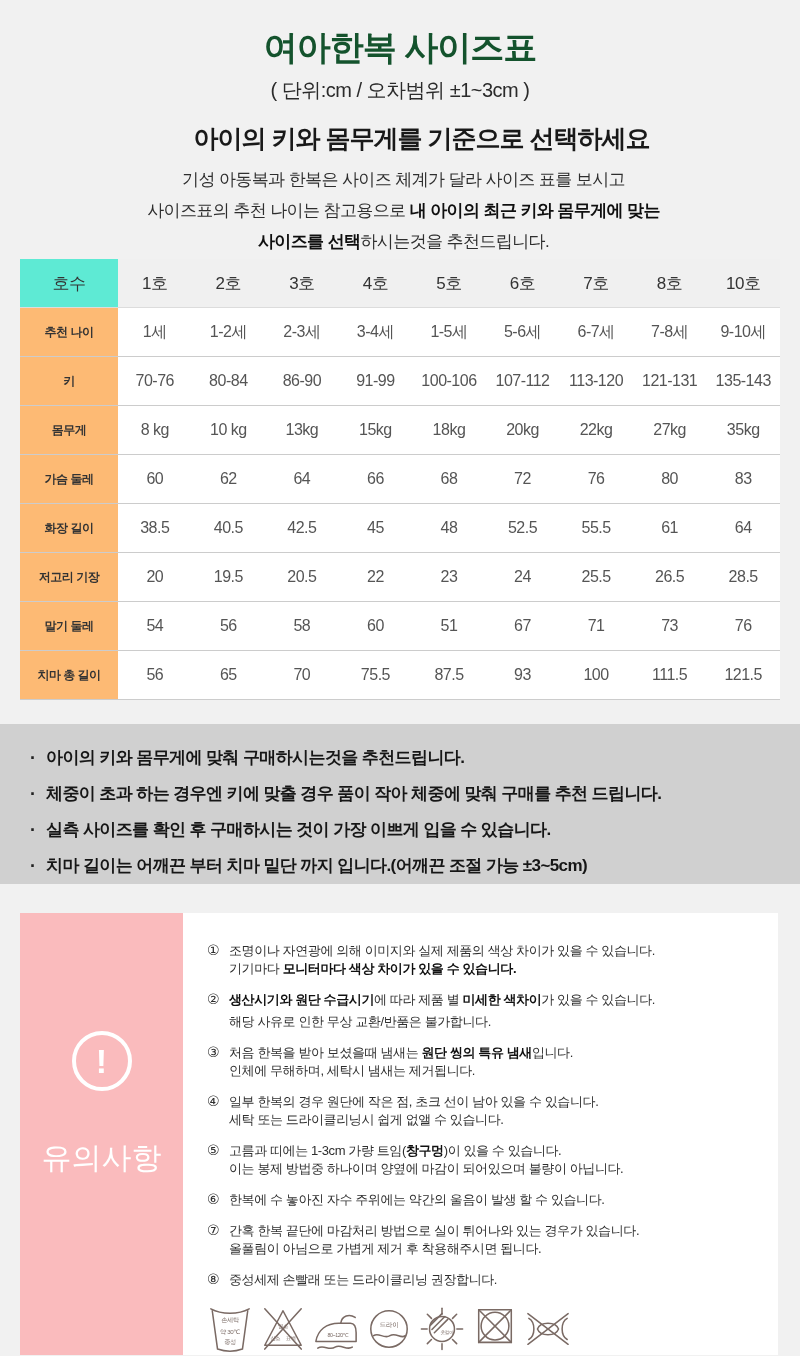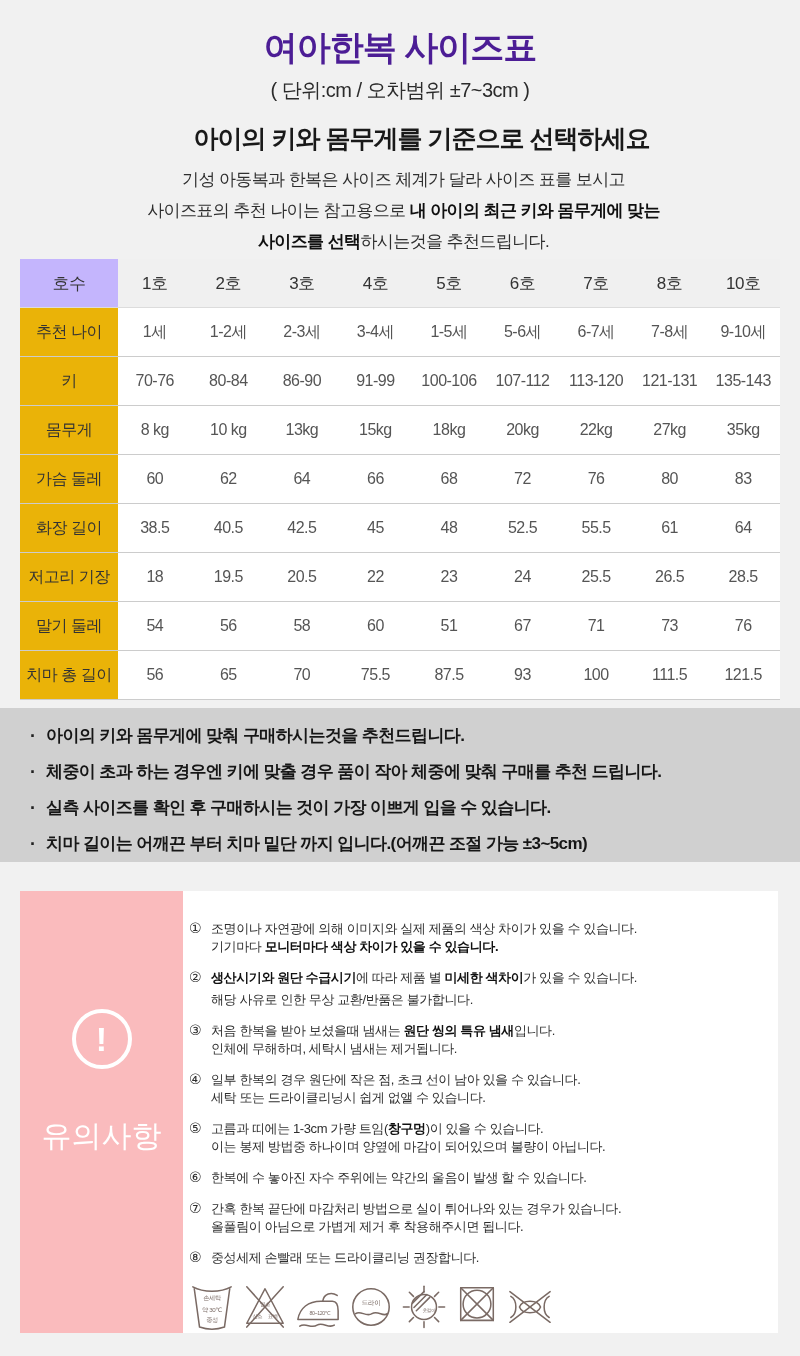--- a/index.html
+++ b/index.html
@@ -7,21 +7,21 @@
     width:800px;height:1356px;
     background:#f1f1f1;
     font-family:"Liberation Sans","DejaVu Sans",sans-serif;
     color:#222;
     overflow:hidden;
   }
   
   .title{
     padding-top:28px;margin:0;
     font-size:34px;line-height:38px;font-weight:800;
-    letter-spacing:-1px;color:#4c1d95;text-align:center;
+    letter-spacing:-1px;color:#14532d;text-align:center;
   }
   .subtitle{
     margin-top:12px;font-size:20px;line-height:24px;
     color:#2b2b2b;text-align:center;letter-spacing:-0.5px;
   }
   .heading{
     margin:20px 0 0 0;font-size:25px;line-height:32px;font-weight:800;
     color:#191919;text-align:center;letter-spacing:-1px;padding-left:43px;
   }
   .intro{
@@ -36,33 +36,33 @@
   }
   table.size th,table.size td{
     height:46px;text-align:center;vertical-align:middle;
     font-size:16px;letter-spacing:-0.5px;
   }
   table.size col.lab{width:98px;}
   table.size thead th{
     background:#f0f0f0;color:#333;font-weight:500;font-size:17px;
     border-bottom:1px solid #dcdcdc;
   }
-  table.size thead th.corner{background:#c4b5fd;}
+  table.size thead th.corner{background:#5eead4;}
   table.size tbody th{
-    background:#eab308;color:#333;font-weight:400;font-size:16px;
+    background:#fdba74;color:#333;font-weight:700;font-size:12px;
     border-bottom:1px solid #cccccc;
   }
   table.size tbody td{
     background:#ffffff;color:#555;font-weight:400;
     border-bottom:1px solid #cccccc;
   }
   
   .tips{
-    margin-top:8px;height:144px;background:#d0d0d0;
-    padding:10px 0 0 30px;
+    margin-top:24px;height:144px;background:#d0d0d0;
+    padding:16px 0 0 30px;
   }
   .tips .tip{
     height:36px;line-height:36px;white-space:nowrap;
     font-size:17px;font-weight:600;color:#161616;letter-spacing:-0.6px;
   }
   .tips .dot{
     display:inline-block;width:16px;color:#222;
     font-weight:700;font-size:18px;vertical-align:top;
   }
   
@@ -76,21 +76,21 @@
   .excl{
     margin-top:118px;width:52px;height:52px;border:4px solid #fff;
     border-radius:50%;display:flex;align-items:center;justify-content:center;
     color:#fff;font-size:34px;font-weight:700;line-height:1;
   }
   .pink-title{
     margin-top:47px;color:#ffffff;font-size:30px;font-weight:500;
     letter-spacing:0px;
   }
   .notice-body{
-    flex:1;padding:28px 6px 0 6px;font-size:13px;line-height:18px;
+    flex:1;padding:28px 6px 0 24px;font-size:13px;line-height:18px;
     color:#2e2e2e;letter-spacing:-0.4px;
   }
   .n-item{margin-bottom:12px;padding-left:22px;}
   .n-line{white-space:nowrap;}
   .n-first{text-indent:-22px;}
   .n-item b{font-weight:800;color:#101010;}
   .n-item .num{display:inline-block;width:22px;text-indent:0;font-size:14px;}
   .n-item:nth-child(2) .n-cont{margin-top:4px;}
   
   .care-row{display:flex;gap:7px;margin-top:6px;}
@@ -98,21 +98,21 @@
   .care-row svg path,.care-row svg circle,.care-row svg rect,.care-row svg line{
     fill:none;stroke:#7a6a64;stroke-width:1.6;stroke-linecap:round;stroke-linejoin:round;
   }
   .care-row svg text{fill:#7a6a64;stroke:none;text-anchor:middle;font-family:inherit;}
 </style>
 </head>
 <body>
 
 <div>
   <h1 class="title">여아한복 사이즈표</h1>
-  <div class="subtitle">( 단위:cm / 오차범위 ±7~3cm )</div>
+  <div class="subtitle">( 단위:cm / 오차범위 ±1~3cm )</div>
   <h2 class="heading">아이의 키와 몸무게를 기준으로 선택하세요</h2>
   <div class="intro" id="intro">
       <div>기성 아동복과 한복은 사이즈 체계가 달라 사이즈 표를 보시고</div>
       <div>사이즈표의 추천 나이는 참고용으로 <b>내 아이의 최근 키와 몸무게에 맞는</b></div>
       <div><b>사이즈를 선택</b>하시는것을 추천드립니다.</div>
     </div>
 
   <table class="size" id="size-table">
     <colgroup>
         <col class="lab">
@@ -187,21 +187,21 @@
           <td>42.5</td>
           <td>45</td>
           <td>48</td>
           <td>52.5</td>
           <td>55.5</td>
           <td>61</td>
           <td>64</td>
         </tr>
         <tr>
           <th>저고리 기장</th>
-          <td>18</td>
+          <td>20</td>
           <td>19.5</td>
           <td>20.5</td>
           <td>22</td>
           <td>23</td>
           <td>24</td>
           <td>25.5</td>
           <td>26.5</td>
           <td>28.5</td>
         </tr>
         <tr>

